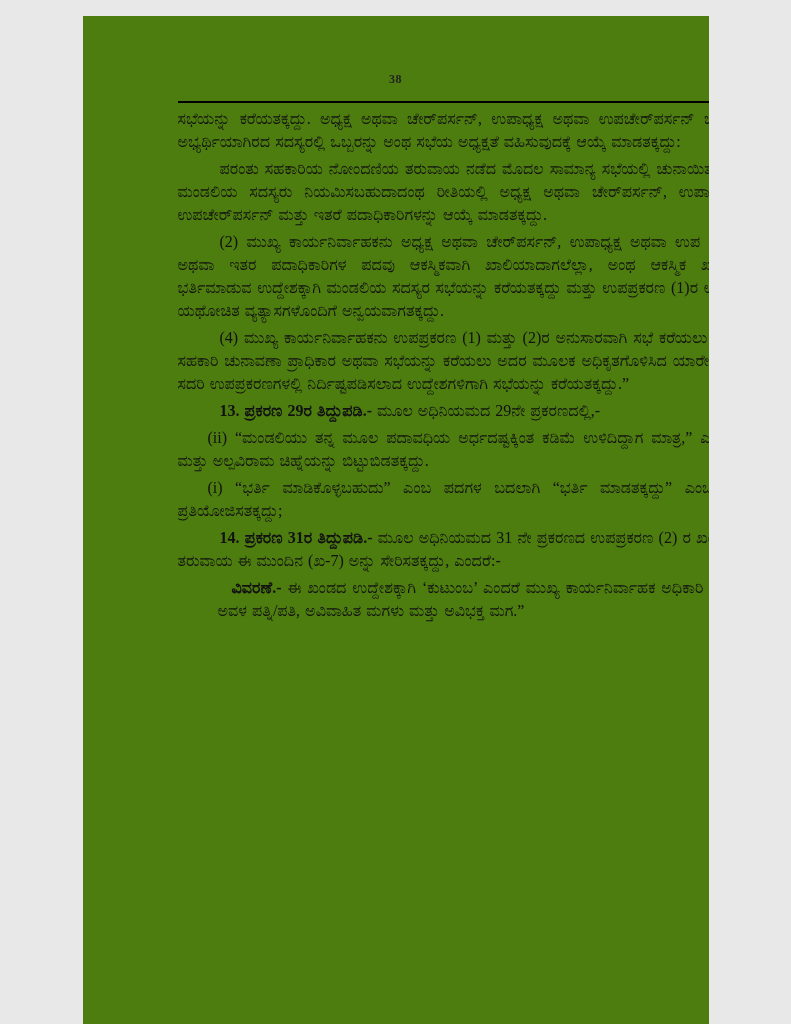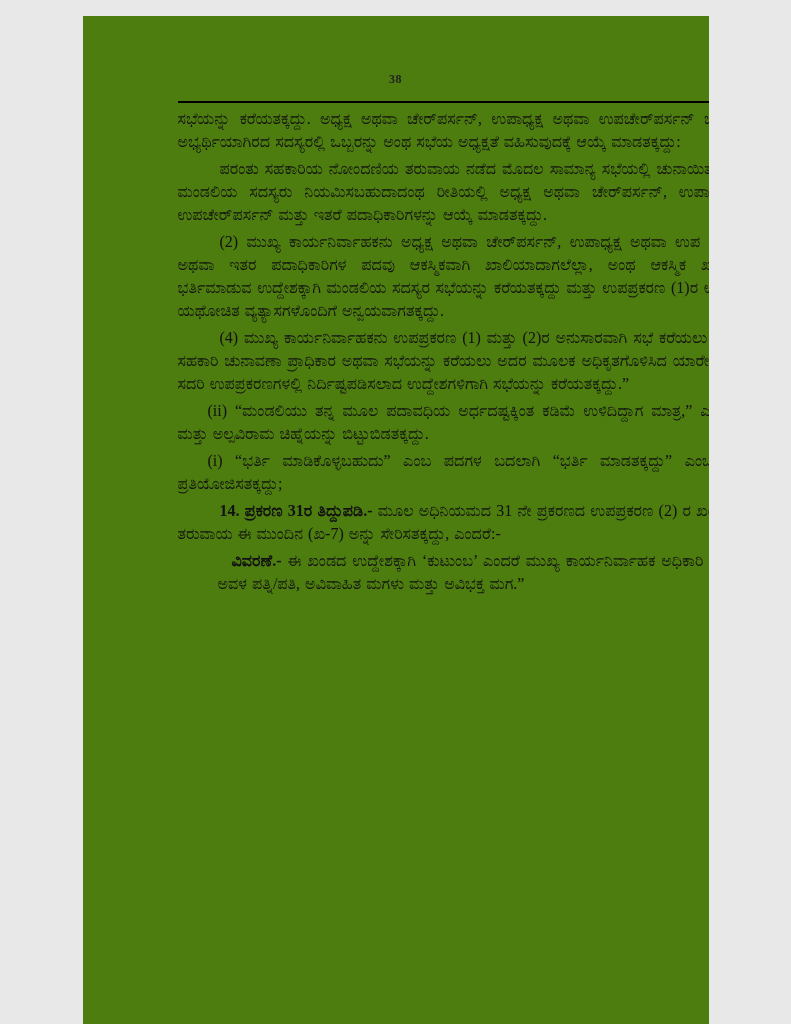--- a/index.html
+++ b/index.html
@@ -53,20 +53,21 @@
     <p class="para"><span>ಸಭೆಯನ್ನು ಕರೆಯತಕ್ಕದ್ದು. ಅಧ್ಯಕ್ಷ ಅಥವಾ ಚೇರ್‌ಪರ್ಸನ್, ಉಪಾಧ್ಯಕ್ಷ ಅಥವಾ ಉಪಚೇರ್‌ಪರ್ಸನ್ ಚುನಾವಣೆಗಾಗಿ ಅಭ್ಯರ್ಥಿಯಾಗಿರದ ಸದಸ್ಯರಲ್ಲಿ ಒಬ್ಬರನ್ನು ಅಂಥ ಸಭೆಯ ಅಧ್ಯಕ್ಷತೆ ವಹಿಸುವುದಕ್ಕೆ ಆಯ್ಕೆ ಮಾಡತಕ್ಕದ್ದು:</span></p>
 
     <p class="para ind"><span>ಪರಂತು ಸಹಕಾರಿಯ ನೋಂದಣಿಯ ತರುವಾಯ ನಡೆದ ಮೊದಲ ಸಾಮಾನ್ಯ ಸಭೆಯಲ್ಲಿ ಚುನಾಯಿತರಾದ ಪ್ರಥಮ ಮಂಡಲಿಯ ಸದಸ್ಯರು ನಿಯಮಿಸಬಹುದಾದಂಥ ರೀತಿಯಲ್ಲಿ ಅಧ್ಯಕ್ಷ ಅಥವಾ ಚೇರ್‌ಪರ್ಸನ್, ಉಪಾಧ್ಯಕ್ಷ ಅಥವಾ ಉಪಚೇರ್‌ಪರ್ಸನ್ ಮತ್ತು ಇತರೆ ಪದಾಧಿಕಾರಿಗಳನ್ನು ಆಯ್ಕೆ ಮಾಡತಕ್ಕದ್ದು.</span></p>
 
     <p class="para ind"><span>(2) ಮುಖ್ಯ ಕಾರ್ಯನಿರ್ವಾಹಕನು ಅಧ್ಯಕ್ಷ ಅಥವಾ ಚೇರ್‌ಪರ್ಸನ್, ಉಪಾಧ್ಯಕ್ಷ ಅಥವಾ ಉಪ ಚೇರ್‌ಪರ್ಸನ್ ಅಥವಾ ಇತರ ಪದಾಧಿಕಾರಿಗಳ ಪದವು ಆಕಸ್ಮಿಕವಾಗಿ ಖಾಲಿಯಾದಾಗಲೆಲ್ಲಾ, ಅಂಥ ಆಕಸ್ಮಿಕ ಖಾಲಿಸ್ಥಾನವನ್ನು ಭರ್ತಿಮಾಡುವ ಉದ್ದೇಶಕ್ಕಾಗಿ ಮಂಡಲಿಯ ಸದಸ್ಯರ ಸಭೆಯನ್ನು ಕರೆಯತಕ್ಕದ್ದು ಮತ್ತು ಉಪಪ್ರಕರಣ (1)ರ ಉಪಬಂಧಗಳು ಯಥೋಚಿತ ವ್ಯತ್ಯಾಸಗಳೊಂದಿಗೆ ಅನ್ವಯವಾಗತಕ್ಕದ್ದು.</span></p>
 
 
     <p class="para ind"><span>(4) ಮುಖ್ಯ ಕಾರ್ಯನಿರ್ವಾಹಕನು ಉಪಪ್ರಕರಣ (1) ಮತ್ತು (2)ರ ಅನುಸಾರವಾಗಿ ಸಭೆ ಕರೆಯಲು ವಿಫಲವಾದರೆ ಸಹಕಾರಿ ಚುನಾವಣಾ ಪ್ರಾಧಿಕಾರ ಅಥವಾ ಸಭೆಯನ್ನು ಕರೆಯಲು ಅದರ ಮೂಲಕ ಅಧಿಕೃತಗೊಳಿಸಿದ ಯಾರೇ ಅಧಿಕಾರಿಯು ಸದರಿ ಉಪಪ್ರಕರಣಗಳಲ್ಲಿ ನಿರ್ದಿಷ್ಟಪಡಿಸಲಾದ ಉದ್ದೇಶಗಳಿಗಾಗಿ ಸಭೆಯನ್ನು ಕರೆಯತಕ್ಕದ್ದು.”</span></p>
 
 
+    <p class="para ind"><span class="b">13. ಪ್ರಕರಣ 29ರ ತಿದ್ದುಪಡಿ.-</span><span> ಮೂಲ ಅಧಿನಿಯಮದ 29ನೇ ಪ್ರಕರಣದಲ್ಲಿ,-</span></p>
 
     <p class="para item"><span>(ii) “ಮಂಡಲಿಯು ತನ್ನ ಮೂಲ ಪದಾವಧಿಯ ಅರ್ಧದಷ್ಟಕ್ಕಿಂತ ಕಡಿಮೆ ಉಳಿದಿದ್ದಾಗ ಮಾತ್ರ,” ಎಂಬ ಪದಗಳು ಮತ್ತು ಅಲ್ಪವಿರಾಮ ಚಿಹ್ನೆಯನ್ನು ಬಿಟ್ಟುಬಿಡತಕ್ಕದ್ದು.</span></p>
 
     <p class="para item"><span>(i) “ಭರ್ತಿ ಮಾಡಿಕೊಳ್ಳಬಹುದು” ಎಂಬ ಪದಗಳ ಬದಲಾಗಿ “ಭರ್ತಿ ಮಾಡತಕ್ಕದ್ದು” ಎಂಬ ಪದಗಳನ್ನು ಪ್ರತಿಯೋಜಿಸತಕ್ಕದ್ದು;</span></p>
 
     <p class="para ind"><span class="b">14. ಪ್ರಕರಣ 31ರ ತಿದ್ದುಪಡಿ.-</span><span> ಮೂಲ ಅಧಿನಿಯಮದ 31 ನೇ ಪ್ರಕರಣದ ಉಪಪ್ರಕರಣ (2) ರ ಖಂಡ (ಖ-6) ರ ತರುವಾಯ ಈ ಮುಂದಿನ (ಖ-7) ಅನ್ನು ಸೇರಿಸತಕ್ಕದ್ದು, ಎಂದರೆ:-</span></p>
 
 
     <p class="para block-ind"><span class="b">ವಿವರಣೆ.-</span><span> ಈ ಖಂಡದ ಉದ್ದೇಶಕ್ಕಾಗಿ ‘ಕುಟುಂಬ’ ಎಂದರೆ ಮುಖ್ಯ ಕಾರ್ಯನಿರ್ವಾಹಕ ಅಧಿಕಾರಿ ಮತ್ತು ಅವನ/ಅವಳ ಪತ್ನಿ/ಪತಿ, ಅವಿವಾಹಿತ ಮಗಳು ಮತ್ತು ಅವಿಭಕ್ತ ಮಗ.”</span></p>
 

